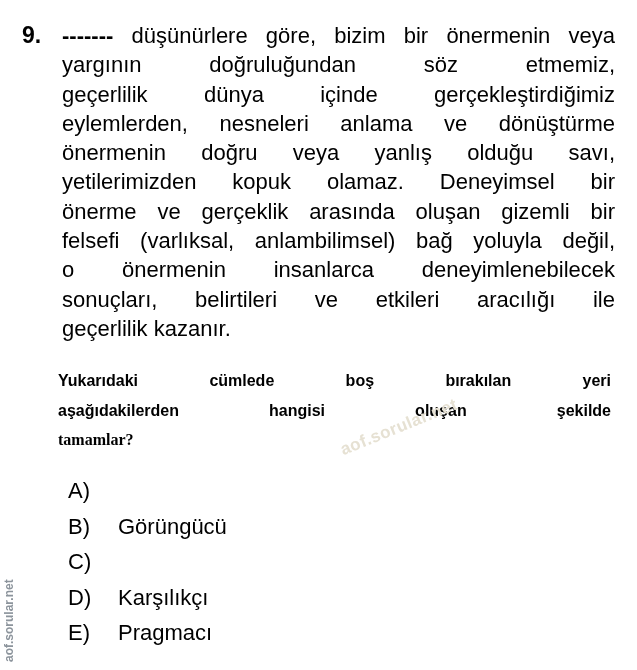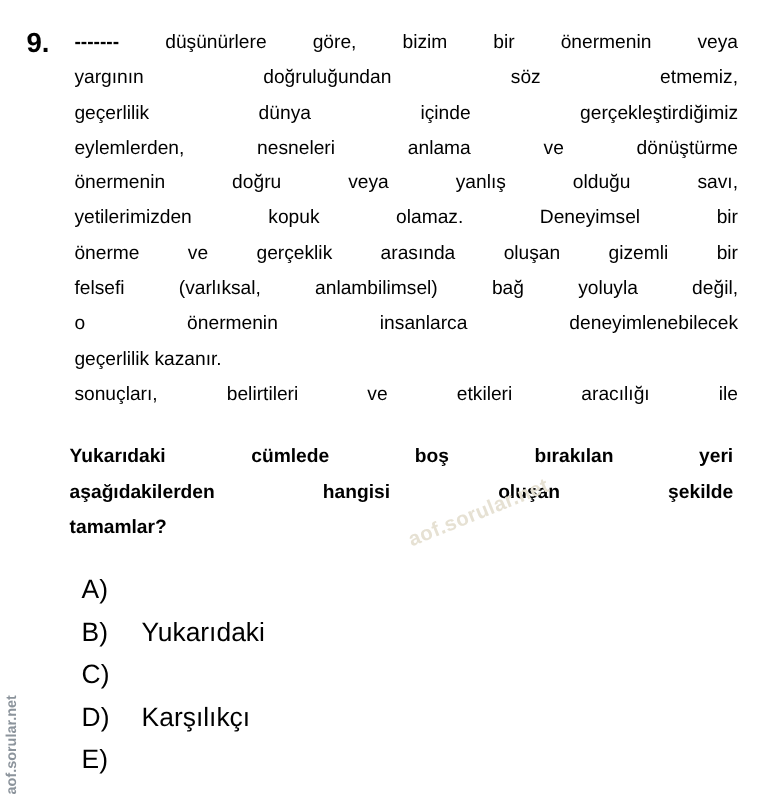--- a/index.html
+++ b/index.html
@@ -21,21 +21,21 @@
       top: 21px;
       font-size: 23px;
       font-weight: bold;
       line-height: 29px;
     }
     .stem {
       position: absolute;
       left: 62px;
       top: 21px;
       width: 553px;
-      font-size: 16px;
+      font-size: 22px;
       line-height: 29.3px;
       text-align: justify;
       text-align-last: left;
     }
     .stem .blank {
       font-weight: bold;
       letter-spacing: 0px;
     }
     .stem-line {
       display: block;
@@ -58,20 +58,21 @@
     }
     .prompt-line {
       display: block;
       text-align: justify;
       text-align-last: justify;
       white-space: nowrap;
       height: 29.5px;
     }
     .prompt-line.last {
       text-align-last: left;
+      font-family: Liberation Serif, serif;
     }
     .options {
       position: absolute;
       left: 68px;
       top: 476px;
       list-style: none;
       margin: 0;
       padding: 0;
     }
     .option {
@@ -117,45 +118,46 @@
 <div class="stem">
   <span class="stem-line"><span class="blank">-------</span><span> düşünürlere göre, bizim bir önermenin veya</span></span>
   <span class="stem-line">yargının doğruluğundan söz etmemiz,</span>
   <span class="stem-line">geçerlilik dünya içinde gerçekleştirdiğimiz</span>
   <span class="stem-line">eylemlerden, nesneleri anlama ve dönüştürme</span>
   <span class="stem-line">önermenin doğru veya yanlış olduğu savı,</span>
   <span class="stem-line">yetilerimizden kopuk olamaz. Deneyimsel bir</span>
   <span class="stem-line">önerme ve gerçeklik arasında oluşan gizemli bir</span>
   <span class="stem-line">felsefi (varlıksal, anlambilimsel) bağ yoluyla değil,</span>
   <span class="stem-line">o önermenin insanlarca deneyimlenebilecek</span>
+  <span class="stem-line">sonuçları, belirtileri ve etkileri aracılığı ile</span>
   <span class="stem-line last">geçerlilik kazanır.</span>
-  <span class="stem-line">sonuçları, belirtileri ve etkileri aracılığı ile</span>
 </div>
 
 <div class="prompt">
   <span class="prompt-line">Yukarıdaki cümlede boş bırakılan yeri</span>
   <span class="prompt-line">aşağıdakilerden hangisi oluşan şekilde</span>
   <span class="prompt-line last">tamamlar?</span>
 </div>
 
 <div class="watermark-diag">aof.sorular.net</div>
 
 <ul class="options">
   <li class="option">
     <span class="option-letter">A)</span>
   </li>
   <li class="option">
     <span class="option-letter">B)</span>
-    <span class="option-text">Yukarıdaki</span>
+    <span class="option-text">Görüngücü</span>
   </li>
   <li class="option">
     <span class="option-letter">C)</span>
   </li>
   <li class="option">
     <span class="option-letter">D)</span>
     <span class="option-text">Karşılıkçı</span>
   </li>
   <li class="option">
     <span class="option-letter">E)</span>
+    <span class="option-text">Pragmacı</span>
   </li>
 </ul>
 
 <div class="watermark-side">aof.sorular.net</div>
 
 </body></html>

